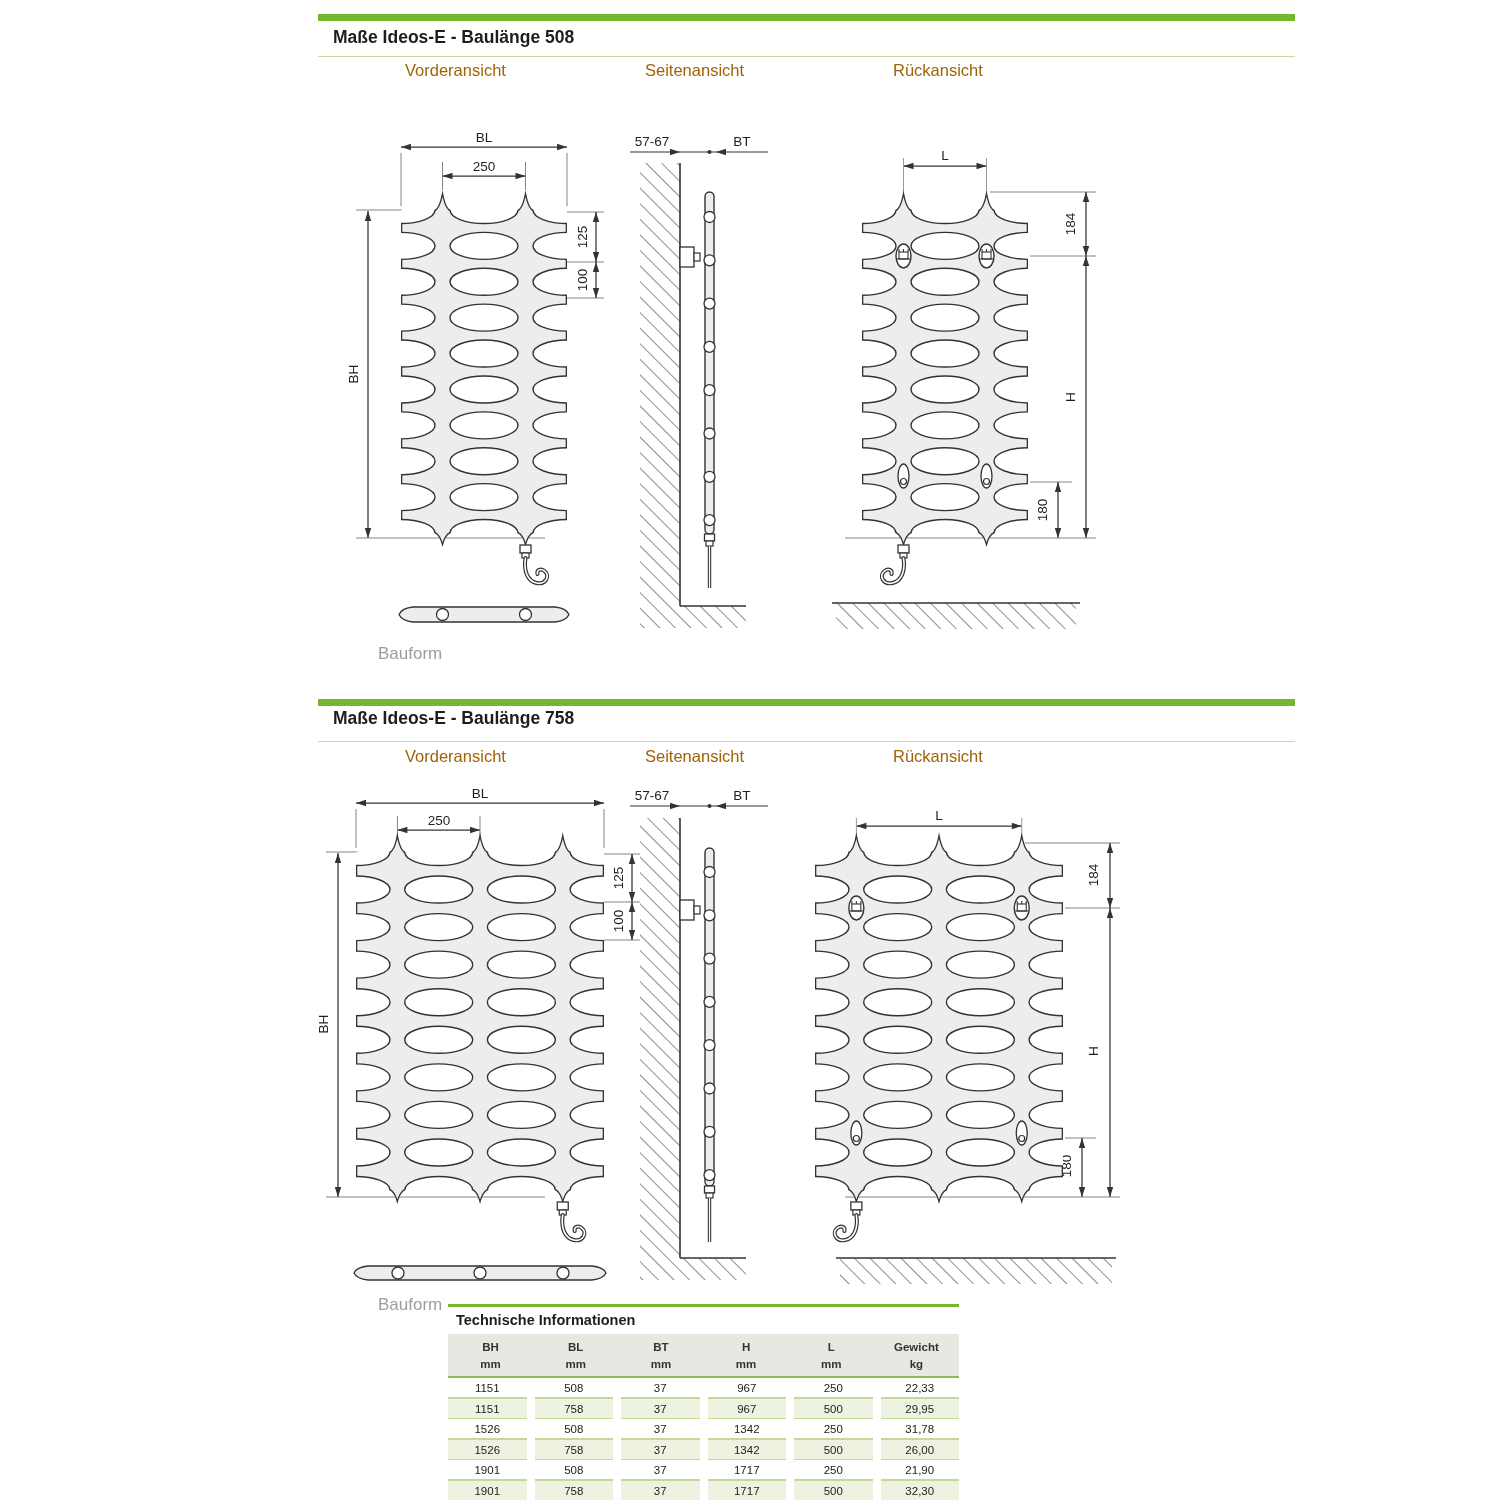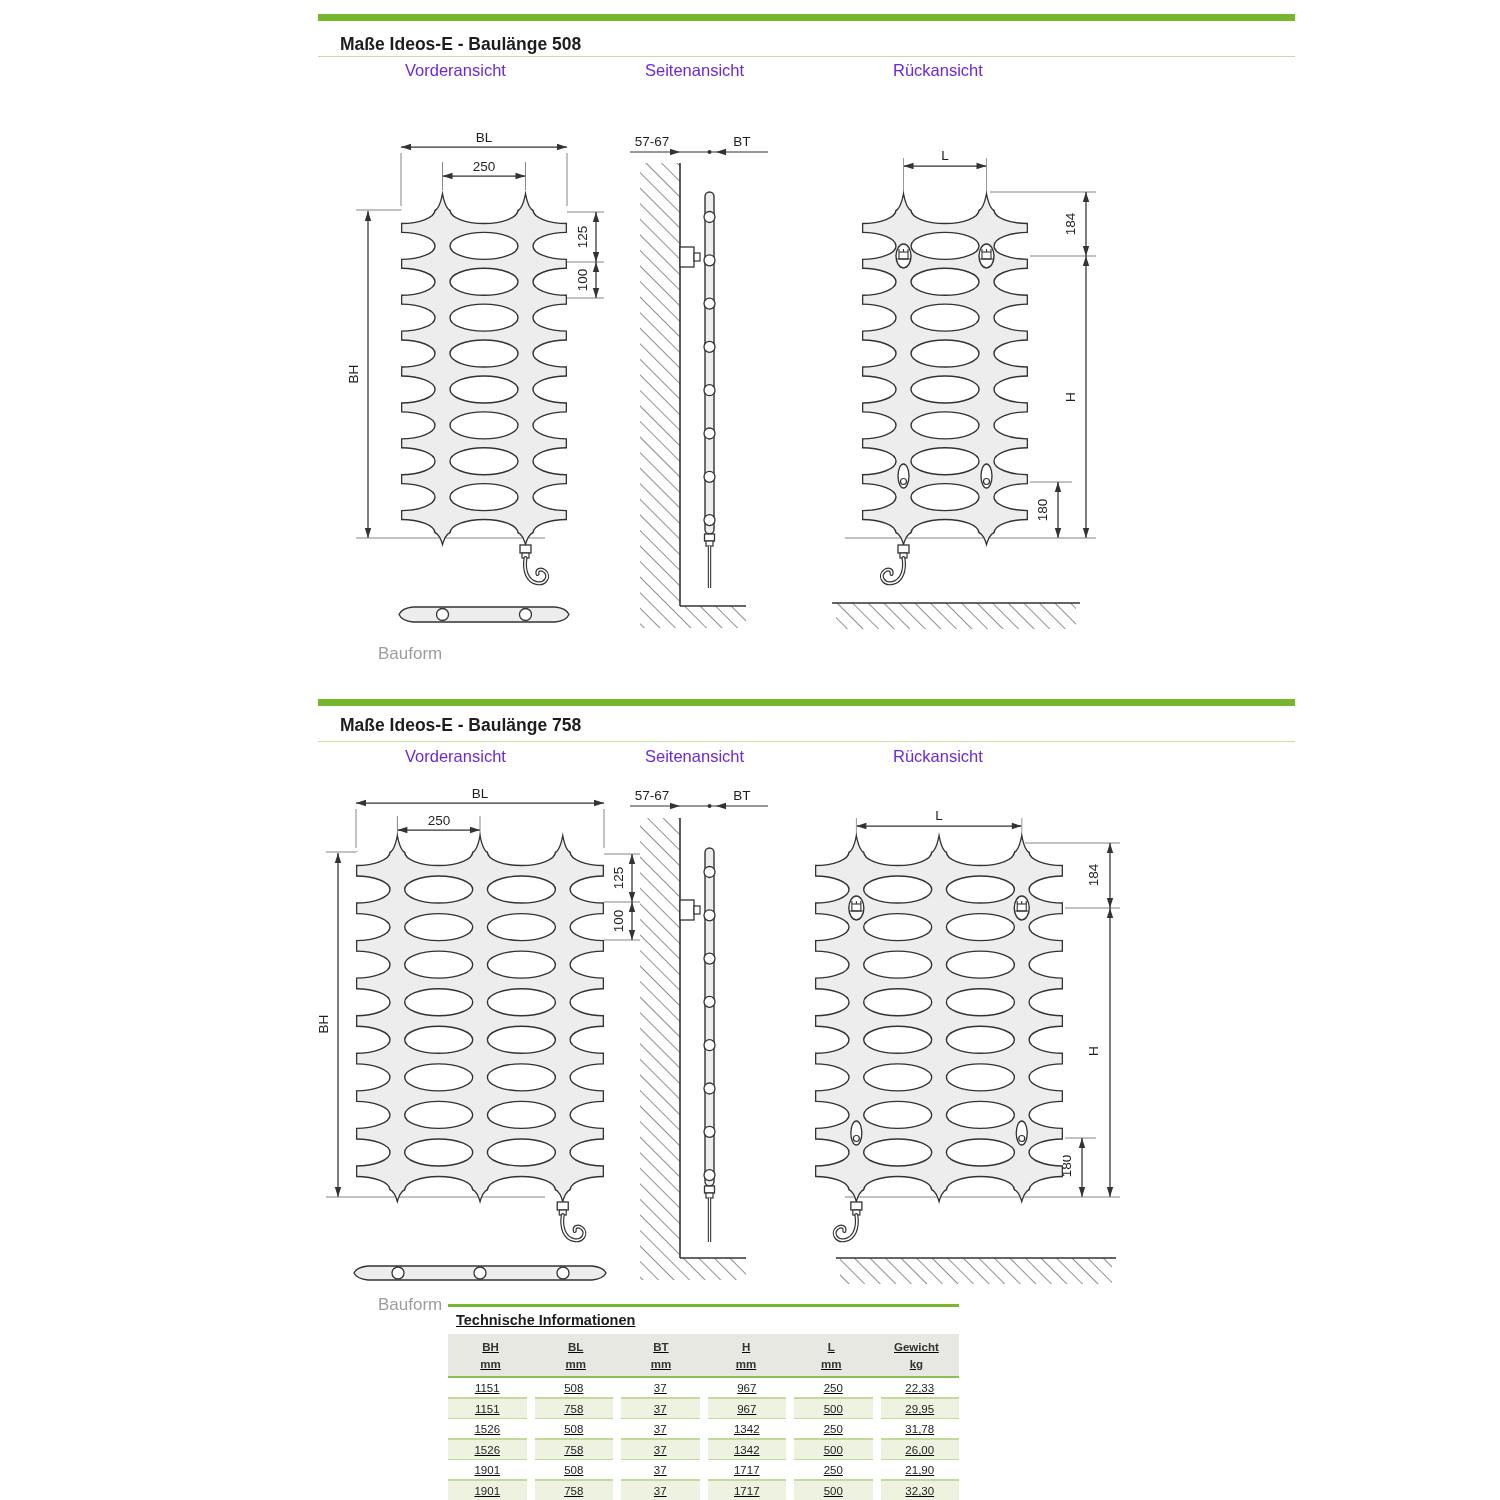--- a/index.html
+++ b/index.html
@@ -1,27 +1,27 @@
 <!DOCTYPE html>
 <html><head>
 <meta charset="utf-8">
 <style>
   html,body{margin:0;padding:0;background:#fff;}
   .page{position:relative;width:1500px;height:1500px;background:#fff;overflow:hidden;
         font-family:"Liberation Sans","DejaVu Sans",sans-serif;}
   .accent-bar{position:absolute;left:318px;width:977px;height:7px;background:#76b72e;}
-  .sec-title{position:absolute;left:333px;font-size:17.5px;font-weight:bold;color:#1d1d1b;margin:7px;}
+  .sec-title{position:absolute;left:333px;font-size:17.5px;font-weight:bold;color:#1d1d1b;margin:0;}
   .hairline{position:absolute;left:318px;width:977px;height:1px;background:#c7dd9d;}
-  .vlabel{position:absolute;font-size:16.5px;color:#6d28d9;}
+  .vlabel{position:absolute;font-size:16.5px;color:#a16207;}
   svg.draw{position:absolute;left:0;pointer-events:none;}
   svg text{font-family:"Liberation Sans","DejaVu Sans",sans-serif;}
   .dimtext{font-size:13.5px;fill:#1f1f1f;}
   .cap{font-size:17px;fill:#9d9d9d;}
   
-  .tbl{position:absolute;left:448px;top:1304px;width:511px;text-decoration:underline;}
+  .tbl{position:absolute;left:448px;top:1304px;width:511px;}
   .tbl-topline{height:3px;background:#76b72e;}
   .tbl-title{font-size:14.5px;font-weight:bold;color:#1d1d1b;margin:5px 0 6px 8px;}
   .thead{display:grid;grid-template-columns:repeat(6,1fr);background:#e8e8e3;
          border-bottom:2px solid #8cbf52;padding:5px 0 4px;}
   .th{text-align:center;font-size:11.5px;font-weight:bold;color:#333;line-height:1.45;}
   .trow{display:grid;grid-template-columns:repeat(6,1fr);column-gap:8px;}
   .td{text-align:center;font-size:11.5px;color:#222;padding:4px 0 3px;
       border-bottom:1px solid #c2d99a;}
   .trow.alt .td{background:#eef3e1;border-top:1px solid #c2d99a;}
 </style>

